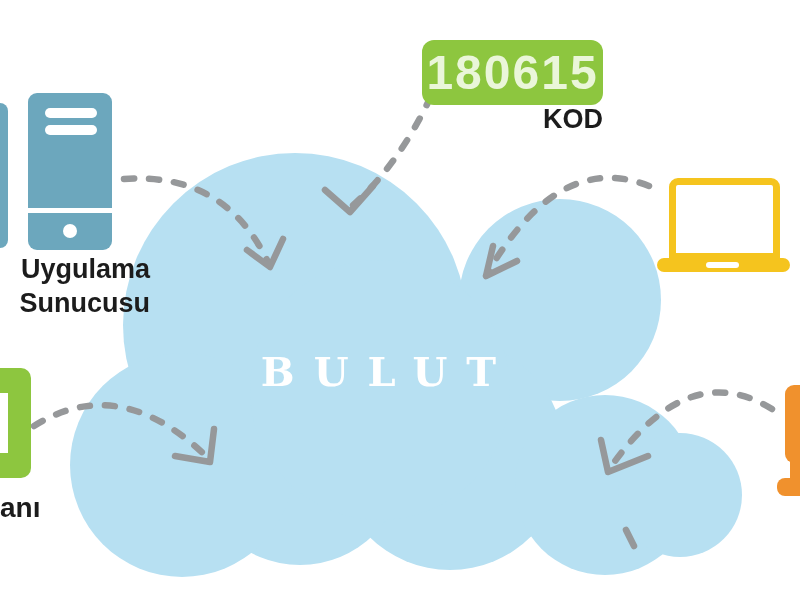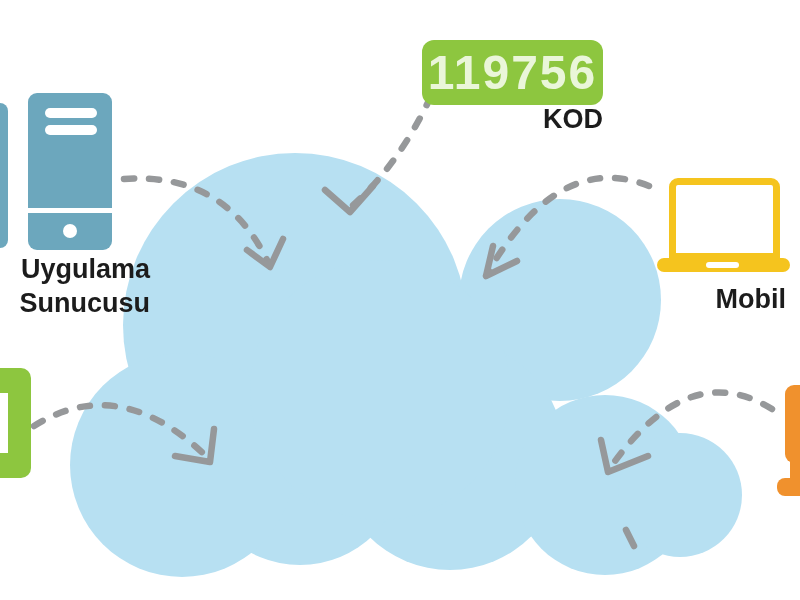--- a/index.html
+++ b/index.html
@@ -95,46 +95,47 @@
 
       <g>
         <path d="M 772,409 Q 688,357 610,468" stroke-dasharray="10 15"></path>
         <path d="M 608,472 L 601,440 M 608,472 L 648,456"></path>
       </g>
 
       <path d="M 626,530 L 634,546"></path>
     </g>
   </svg>
 
+  <div class="abs cloud-word">BULUT</div>
 
   <div class="abs kod-box">
-    <span class="kod-value">119756</span>
+    <span class="kod-value">180615</span>
   </div>
   <div class="abs label kod-label">KOD</div>
 
   <div class="abs server-body">
     <div class="server-bar b1"></div>
     <div class="server-bar b2"></div>
     <div class="server-sep"></div>
     <div class="server-dot"></div>
   </div>
   <div class="abs label server-label">
     <div>Uygulama</div>
     <div>Sunucusu</div>
   </div>
 
   <div class="abs laptop-screen"></div>
   <div class="abs laptop-base">
     <div class="laptop-notch"></div>
   </div>
-  <div class="abs label mobile-label">Mobil</div>
 
   <div class="abs db-body">
     <div class="db-inner"></div>
   </div>
+  <div class="abs label db-label">anı</div>
 
   <div class="abs mon-screen"></div>
   <div class="abs mon-stand"></div>
   <div class="abs mon-base"></div>
 
   <div class="abs edge-sliver"></div>
 
 </div>
 
 </body></html>

